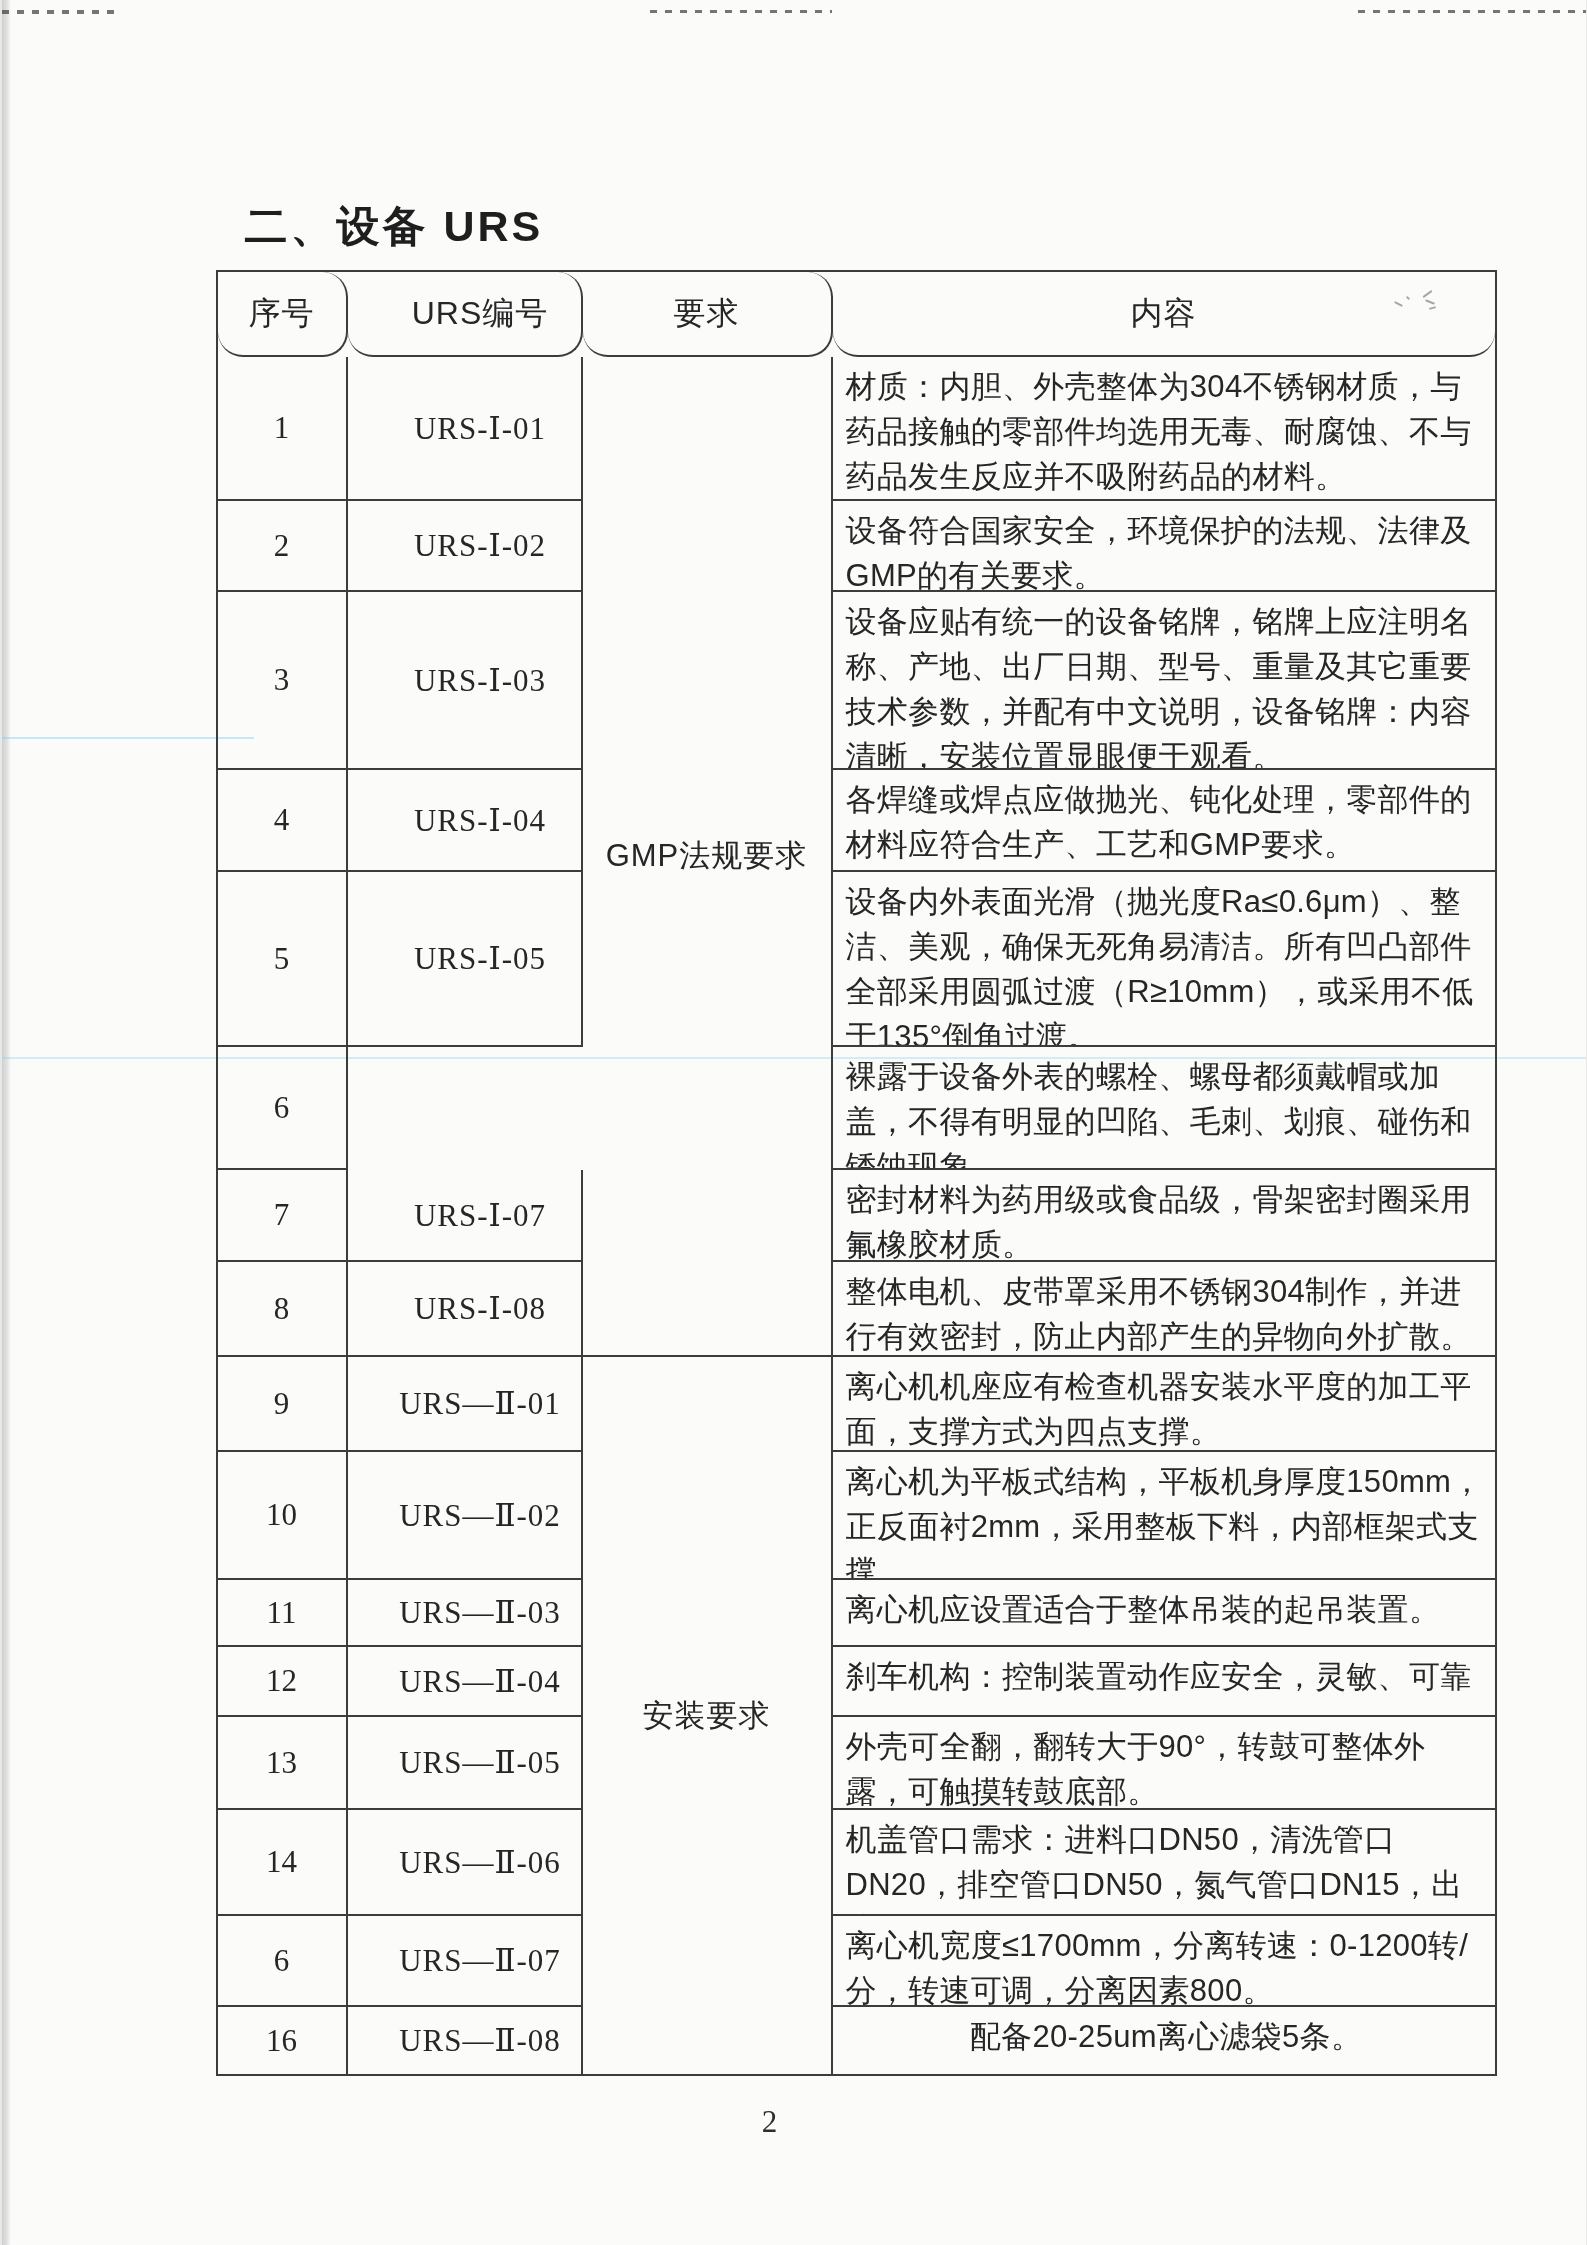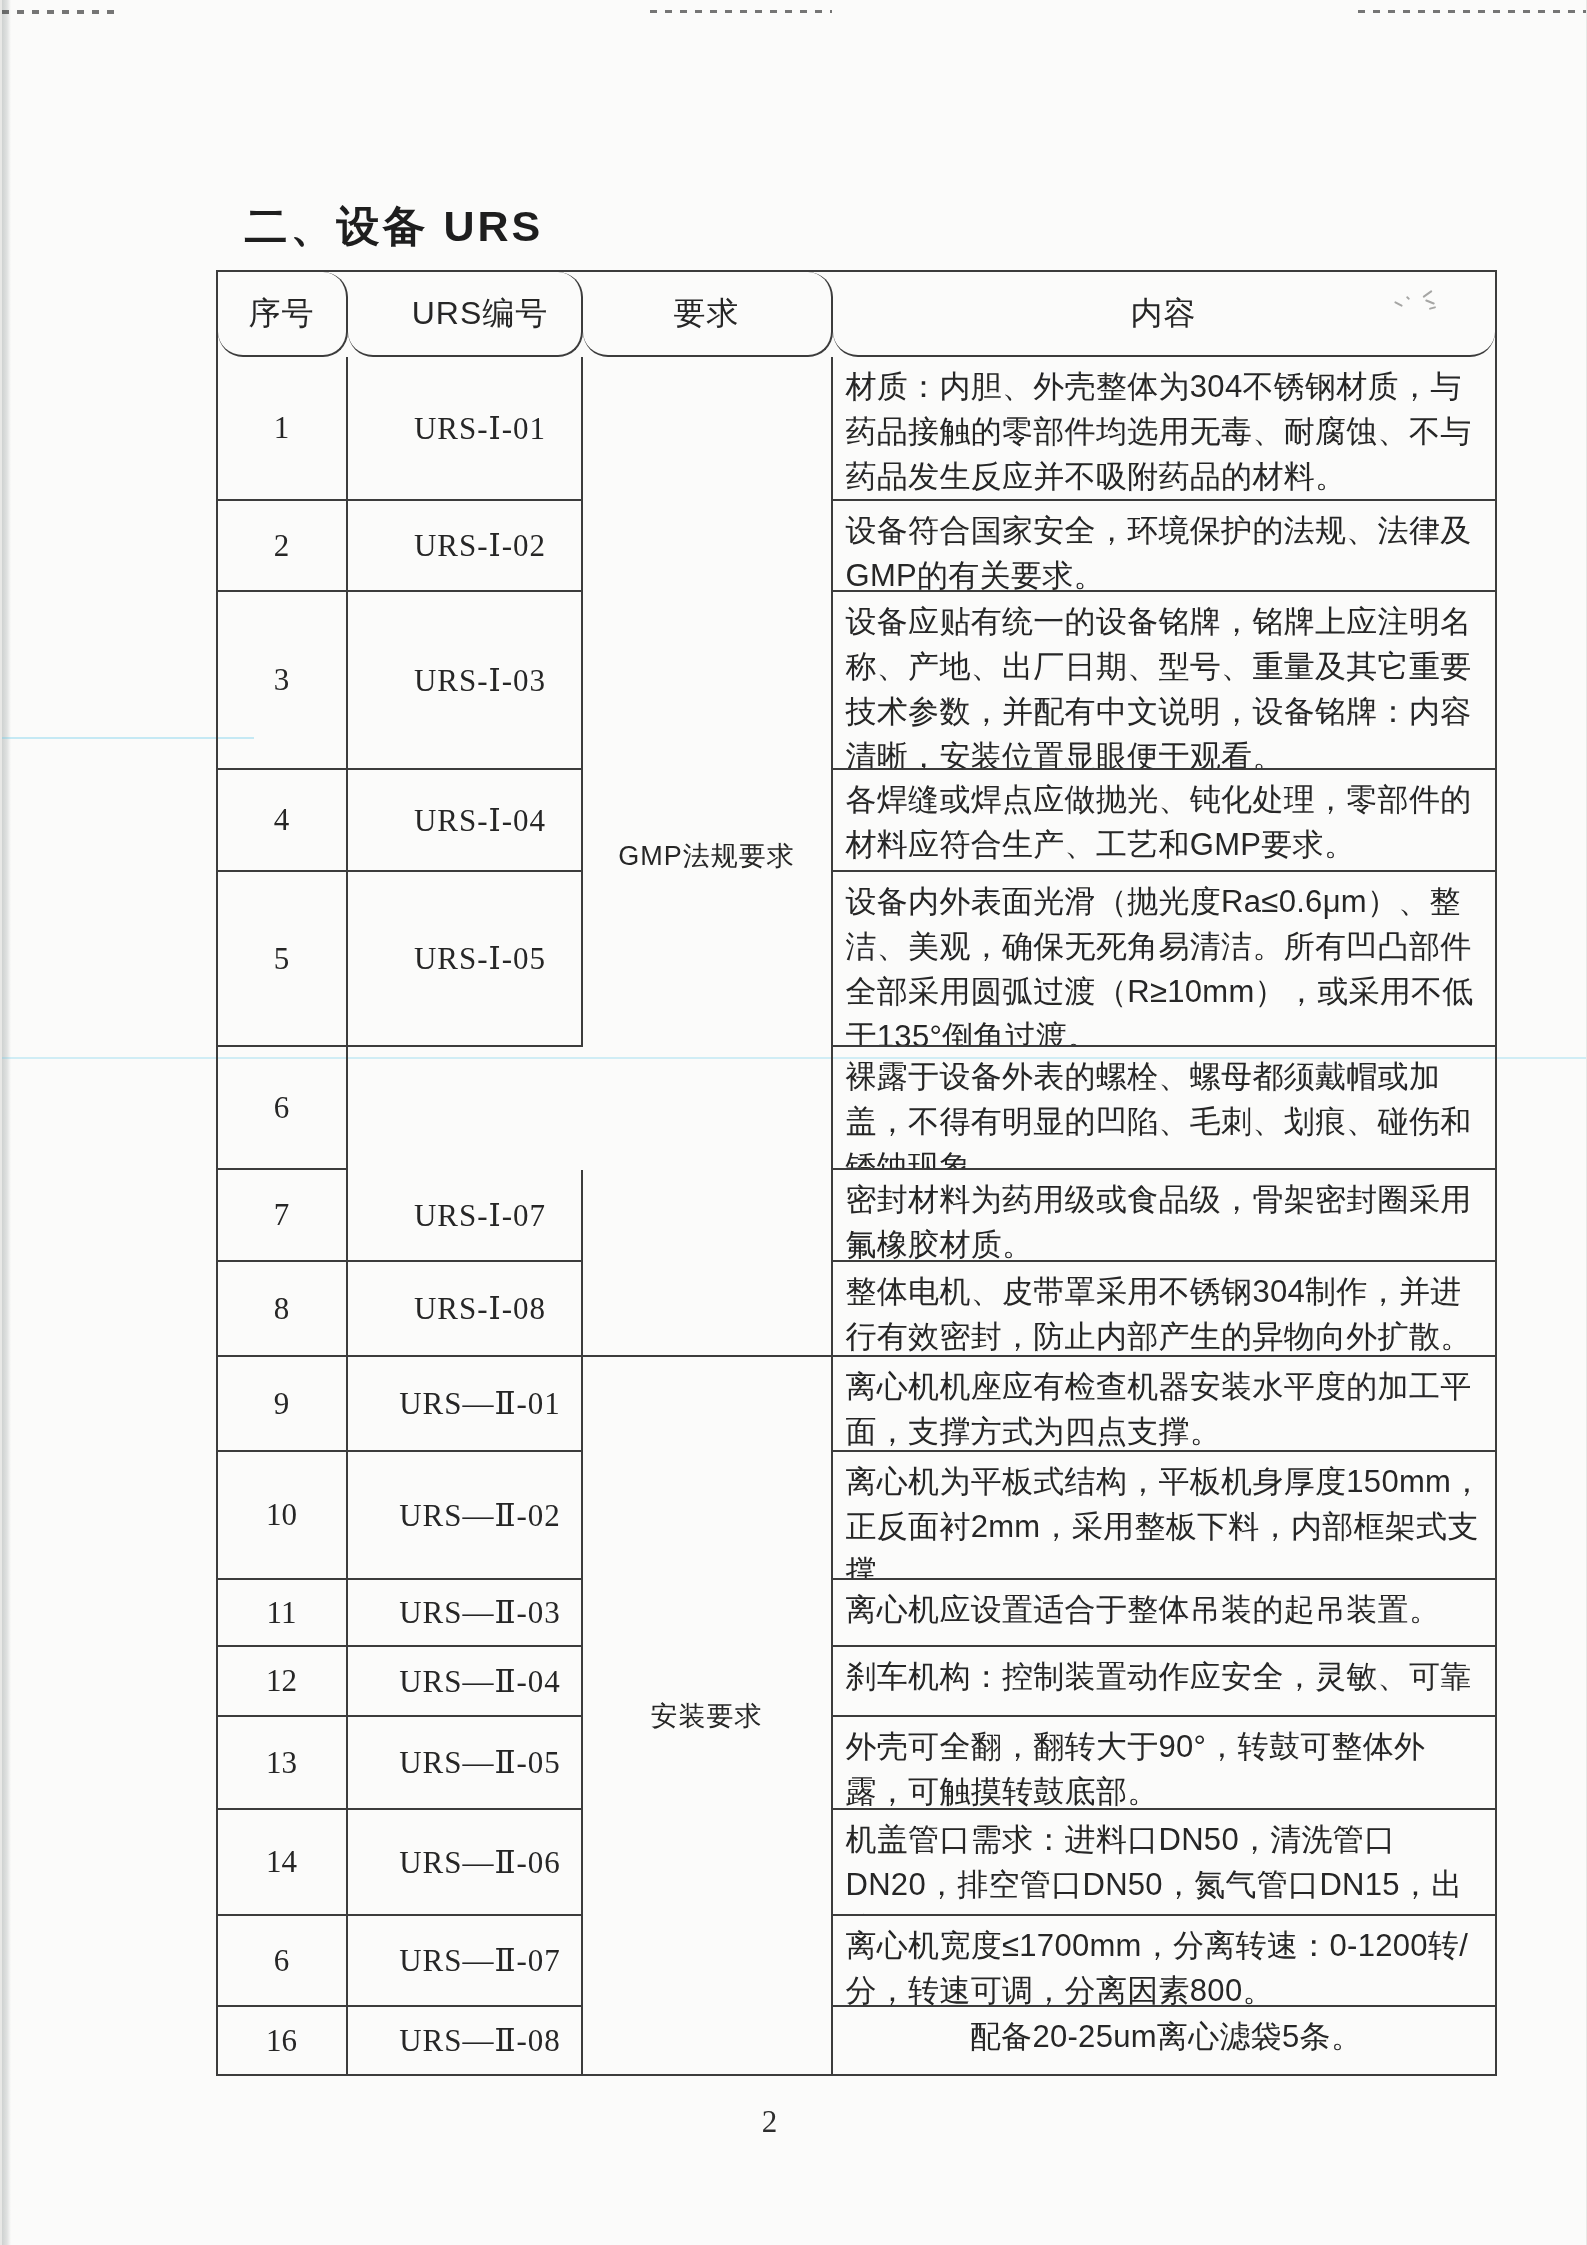--- a/index.html
+++ b/index.html
@@ -61,21 +61,21 @@
   .c-head{font-size:32px;letter-spacing:1px;border-radius:25px;}
   .col1{grid-column:1;}
   .col2{grid-column:2;padding-left:32px;}
   .col3{grid-column:3;}
   .col4{grid-column:4;border-right:none;}
   .c-no,.c-code{
     font-family:"Liberation Serif","DejaVu Serif",serif;
     font-size:31px;
   }
   .c-code{letter-spacing:1px;}
-  .c-group{font-size:27px;letter-spacing:1px;}
+  .c-group{font-size:31px;letter-spacing:1px;}
   .c-content{
     display:block;
     font-size:31px;line-height:45px;letter-spacing:.3px;
     padding:7px 8px 0 13px;
     font-weight:500;
     text-align:left;
   }
   .last-row{border-bottom:none;text-align:center;}
   
   .page-number{

